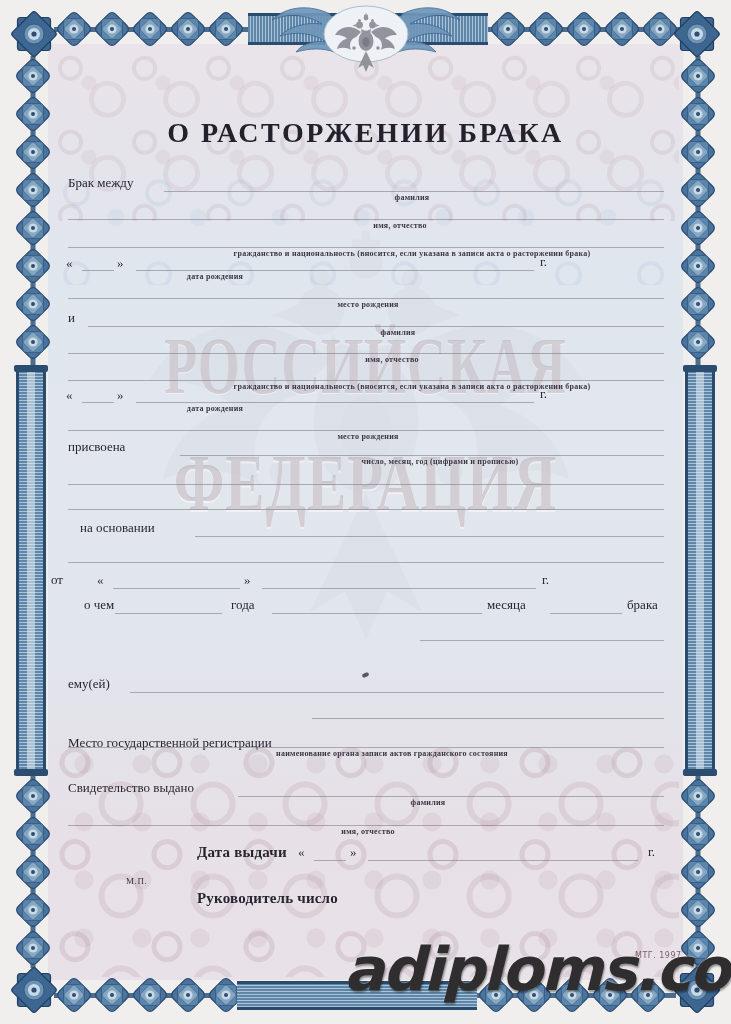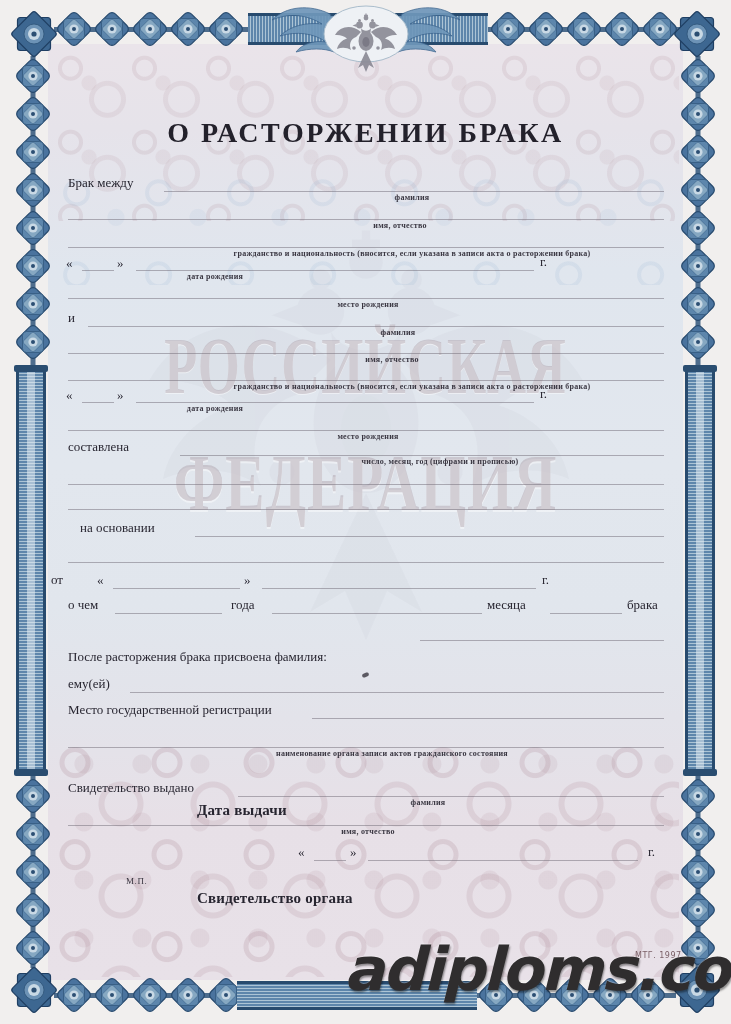--- a/index.html
+++ b/index.html
@@ -245,76 +245,75 @@
   <span class="lbl" style="left:66px;top:388px">«</span>
   <div class="ln" style="left:82px;top:402px;width:32px"></div>
   <span class="lbl" style="left:117px;top:388px">»</span>
   <div class="ln" style="left:136px;top:402px;width:398px"></div>
   <span class="lbl" style="left:540px;top:387px">г.</span>
   <span class="sub" style="left:215px;top:405px">дата рождения</span>
 
   <div class="ln" style="left:68px;top:430px;width:596px"></div>
   <span class="sub" style="left:368px;top:433px">место рождения</span>
 
-  <span class="lbl" style="left:68px;top:440px">составлена</span>
+  <span class="lbl" style="left:68px;top:440px">присвоена</span>
   <div class="ln" style="left:180px;top:455px;width:484px"></div>
   <span class="sub" style="left:440px;top:458px">число, месяц, год (цифрами и прописью)</span>
 
   <div class="ln" style="left:68px;top:484px;width:596px"></div>
   <div class="ln" style="left:68px;top:509px;width:596px"></div>
 
   <span class="lbl" style="left:80px;top:521px">на основании</span>
   <div class="ln" style="left:195px;top:536px;width:469px"></div>
 
   <div class="ln" style="left:68px;top:562px;width:596px"></div>
 
   <span class="lbl" style="left:51px;top:573px">от</span>
   <span class="lbl" style="left:97px;top:573px">«</span>
   <div class="ln" style="left:113px;top:588px;width:127px"></div>
   <span class="lbl" style="left:244px;top:573px">»</span>
   <div class="ln" style="left:262px;top:588px;width:274px"></div>
   <span class="lbl" style="left:542px;top:573px">г.</span>
 
-  <span class="lbl" style="left:68px;top:598px">о чем</span>
+  <span class="lbl" style="left:84px;top:598px">о чем</span>
   <div class="ln" style="left:115px;top:613px;width:107px"></div>
   <span class="lbl" style="left:231px;top:598px">года</span>
   <div class="ln" style="left:272px;top:613px;width:210px"></div>
   <span class="lbl" style="left:487px;top:598px">месяца</span>
   <div class="ln" style="left:550px;top:613px;width:72px"></div>
   <span class="lbl" style="left:627px;top:598px">брака</span>
 
   <div class="ln" style="left:420px;top:640px;width:244px"></div>
 
-  <span class="lbl" style="left:68px;top:650px">После расторжения брака присвоена фамилия:</span>
   <span class="speck"></span>
 
   <span class="lbl" style="left:68px;top:677px">ему(ей)</span>
   <div class="ln" style="left:130px;top:692px;width:534px"></div>
 
-  <span class="lbl" style="left:68px;top:703px">Место государственной регистрации</span>
+  <span class="lbl" style="left:68px;top:736px">Место государственной регистрации</span>
   <div class="ln" style="left:312px;top:718px;width:352px"></div>
 
   <div class="ln" style="left:68px;top:747px;width:596px"></div>
   <span class="sub" style="left:392px;top:750px">наименование органа записи актов гражданского состояния</span>
 
   <span class="lbl" style="left:68px;top:781px">Свидетельство выдано</span>
   <div class="ln" style="left:238px;top:796px;width:426px"></div>
   <span class="sub" style="left:428px;top:799px">фамилия</span>
 
   <div class="ln" style="left:68px;top:825px;width:596px"></div>
   <span class="sub" style="left:368px;top:828px">имя, отчество</span>
 
-  <span class="lbl lblb" style="left:197px;top:803px">Дата выдачи</span>
+  <span class="lbl lblb" style="left:197px;top:845px">Дата выдачи</span>
   <span class="lbl" style="left:298px;top:845px">«</span>
   <div class="ln" style="left:314px;top:860px;width:32px"></div>
   <span class="lbl" style="left:350px;top:845px">»</span>
   <div class="ln" style="left:368px;top:860px;width:270px"></div>
   <span class="lbl" style="left:648px;top:845px">г.</span>
 
   <span class="mp" style="left:126px;top:876px">М.П.</span>
 
-  <span class="lbl lblb" style="left:197px;top:891px">Свидетельство органа</span>
+  <span class="lbl lblb" style="left:197px;top:891px">Руководитель число</span>
 
   <span class="print" style="left:635px;top:951px">МТГ. 1997.</span>
 
   <div class="site">adiploms.com</div>
 
 </div>
 
 </body></html>

